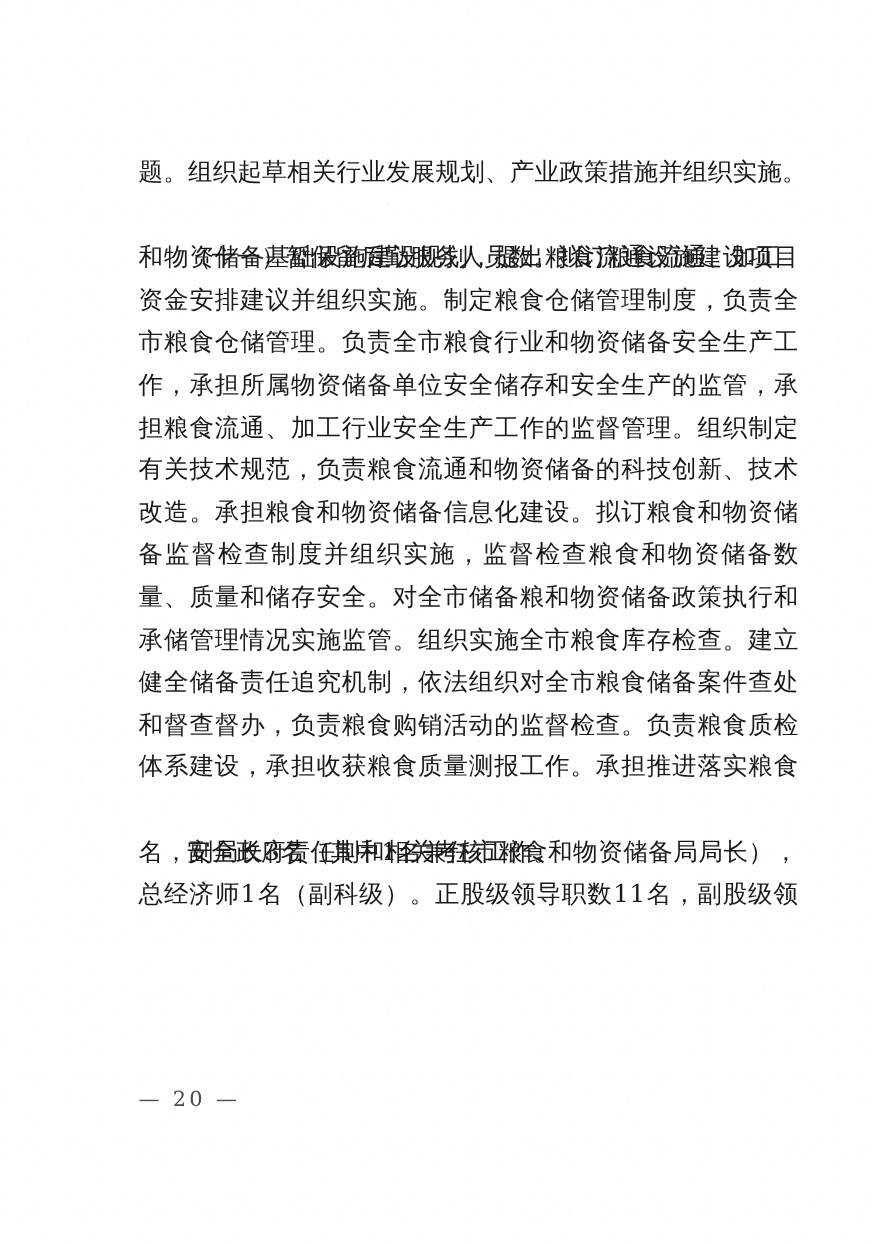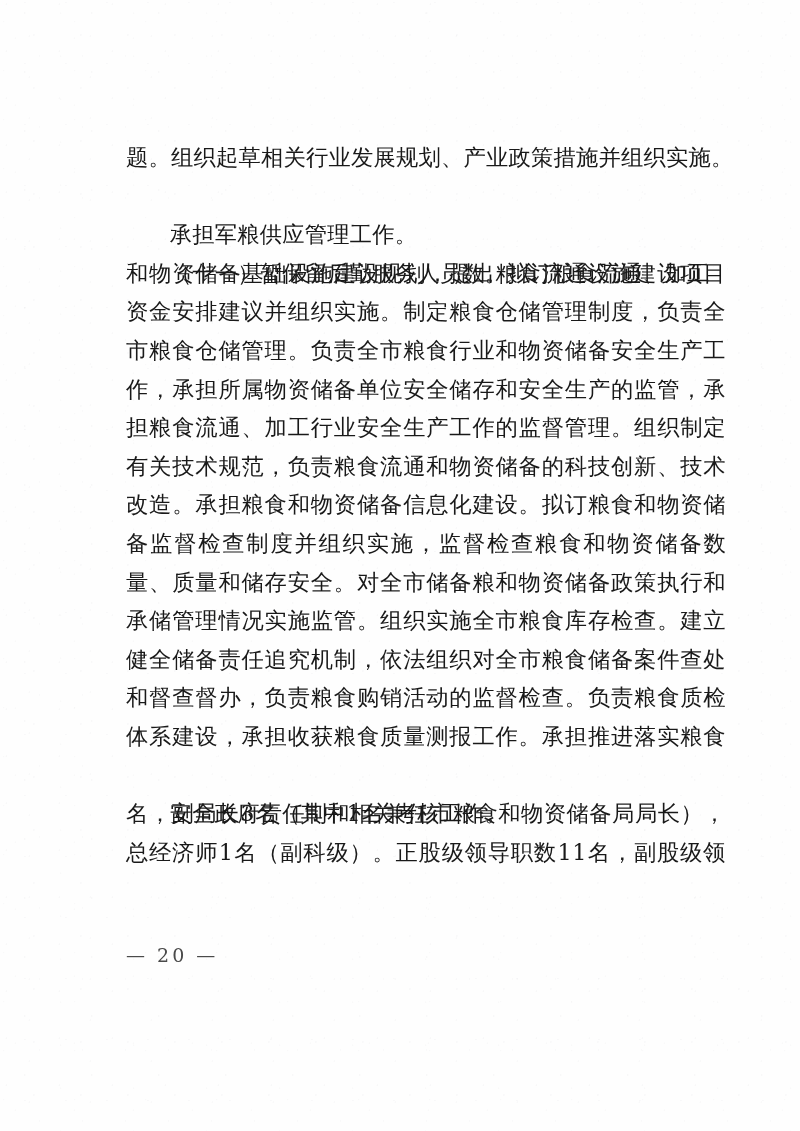--- a/index.html
+++ b/index.html
@@ -60,21 +60,21 @@
   }
   .line.j > span { display: inline-block; }
 
   .bold { font-weight: 700; letter-spacing: 1px; }
 
   .gap { display: inline-block; width: 16px; }
 
   #folio {
     position: absolute;
     left: 126px;
-    top: 944px;
+    top: 988px;
     font-size: 19px;
     color: #4a4a4a;
     letter-spacing: 3px;
     font-family: "DejaVu Serif", "Liberation Serif", serif;
     white-space: pre;
   }
 </style>
 </head>
 <body>
 
@@ -104,23 +104,20 @@
         <span>策</span>
         <span>措</span>
         <span>施</span>
         <span>并</span>
         <span>组</span>
         <span>织</span>
         <span>实</span>
         <span>施</span>
         <span>。</span>
       </div>
-    <div class="line">
-      <span>承担军粮供应管理工作。</span>
-    </div>
 
     <div class="line" style="text-indent:44px;">
       <span>（十一）暂保留后勤服务人员数。拟订粮食流通、加工</span>
     </div>
     <div class="line j">
         <span>和</span>
         <span>物</span>
         <span>资</span>
         <span>储</span>
         <span>备</span>

